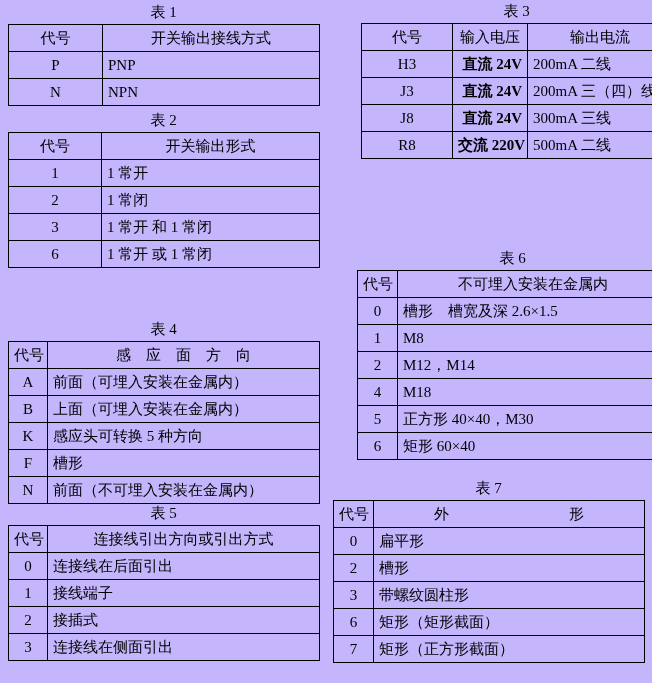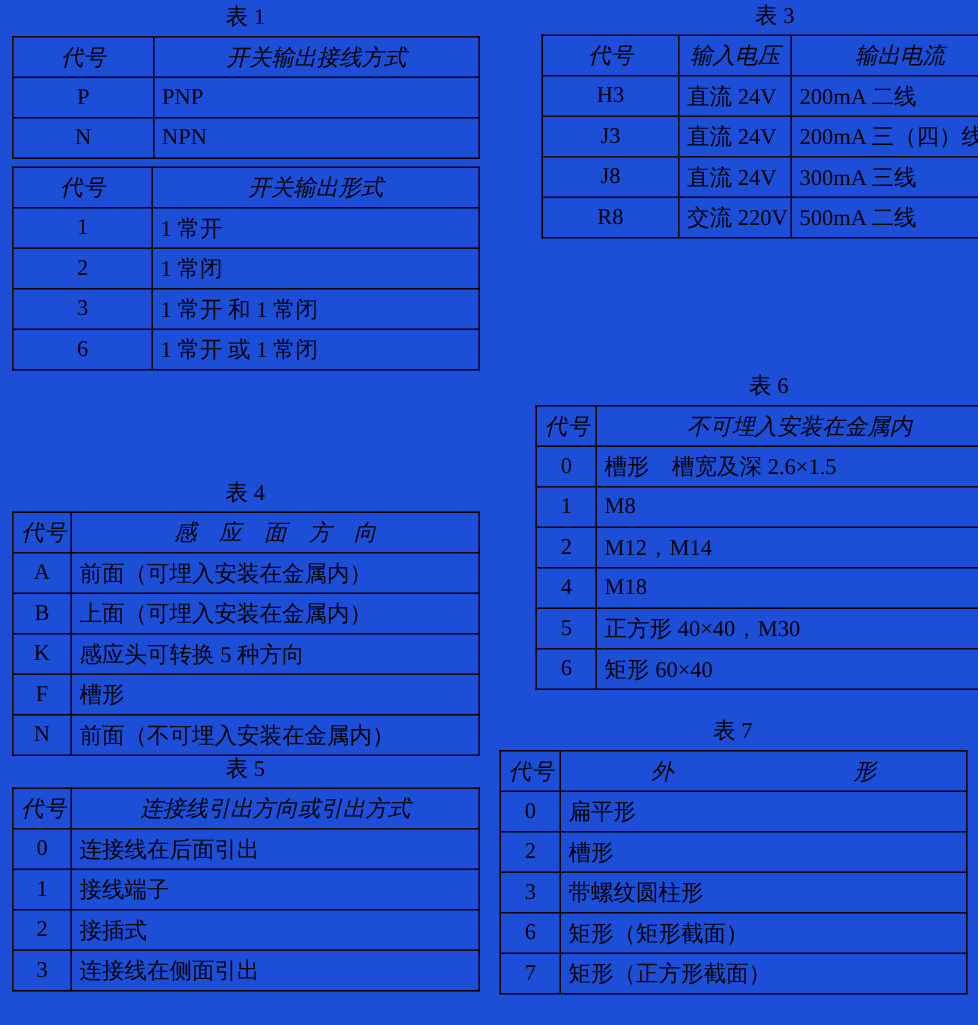--- a/index.html
+++ b/index.html
@@ -4,21 +4,21 @@
 <style>
   html, body {
     margin: 0;
     padding: 0;
     background: #ffffff;
   }
   .page {
     position: relative;
     width: 652px;
     height: 683px;
-    background: #1d4ed8;
+    background: #c4b5fd;
     color: #000000;
     font-family: "Liberation Serif", "DejaVu Serif", serif;
     font-size: 15px;
     overflow: hidden;
   }
   .block {
     position: absolute;
     width: 311px;
   }
   .tbl-title {
@@ -37,25 +37,25 @@
     border: 1px solid #000000;
     height: 26px;
     padding: 0 5px;
     font-size: 15px;
     font-weight: normal;
     white-space: pre;
     overflow: hidden;
     text-align: left;
     vertical-align: middle;
   }
-  th { text-align: center; font-style: italic; }
+  th { text-align: center; }
   td:first-child { text-align: center; }
   
   .t2 th:nth-child(2) { text-align: center; }
-  .t3 td:nth-child(2) { text-align: left; }
+  .t3 td:nth-child(2) { text-align: right; font-weight: bold; }
 
   #t1-block { left: 8px;   top: 3px;   }
   #t2-block { left: 8px;   top: 111px; }
   #t4-block { left: 8px;   top: 320px; }
   #t5-block { left: 8px;   top: 504px; }
   #t3-block { left: 333px; top: 2px; margin-left: 28px;   }
   #t6-block { left: 333px; top: 249px; margin-left: 24px; }
   #t7-block { left: 333px; top: 479px; }
 </style>
 </head>
@@ -83,20 +83,21 @@
           </tr>
           <tr>
             <td>N</td>
             <td>NPN</td>
           </tr>
         </tbody>
       </table>
   </div>
 
   <div class="block" id="t2-block">
+    <div class="tbl-title">表 2</div>
     <table class="t2">
       <colgroup>
           <col style="width:93px">
           <col style="width:218px">
         </colgroup>
     <thead>
           <tr>
             <th>代号</th>
             <th>开关输出形式</th>
           </tr>

